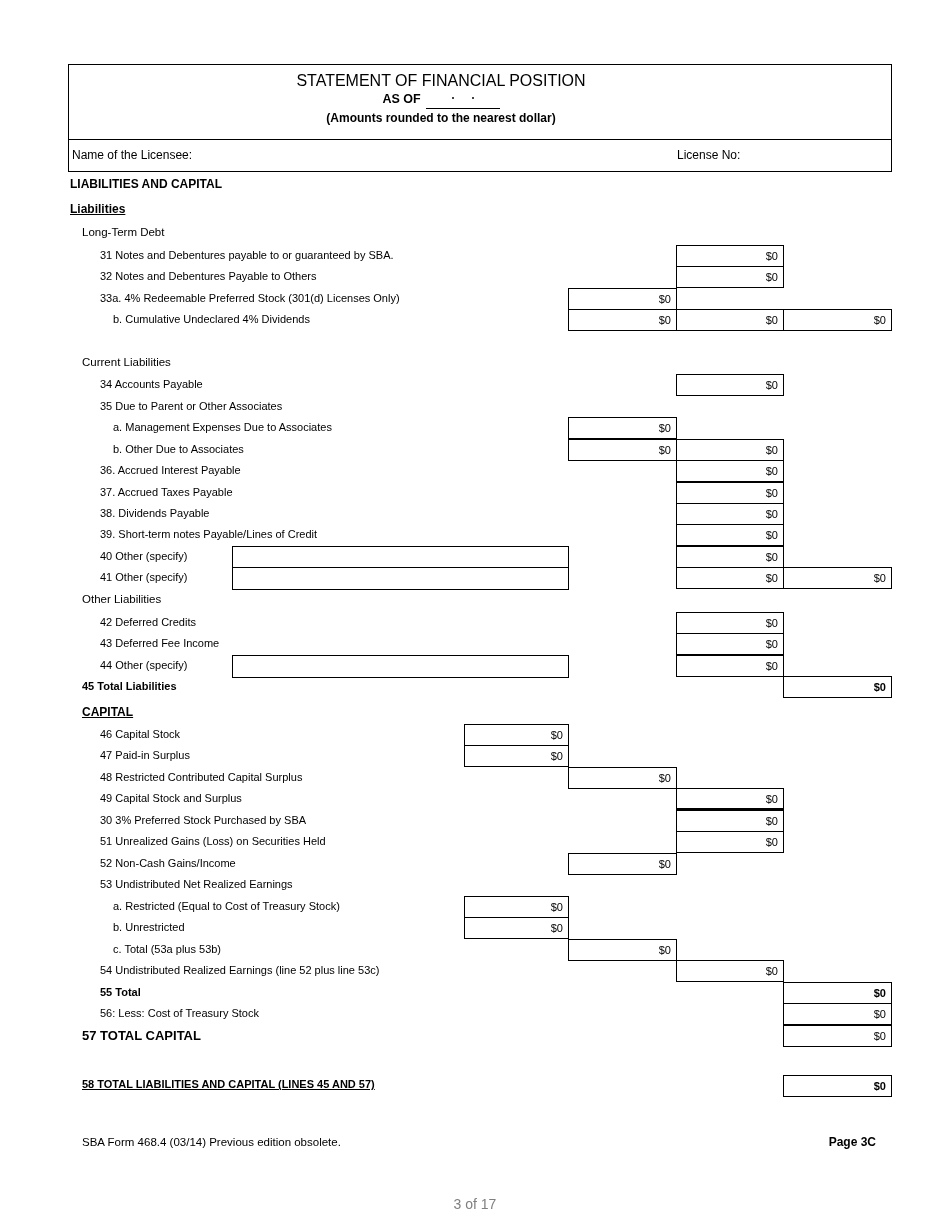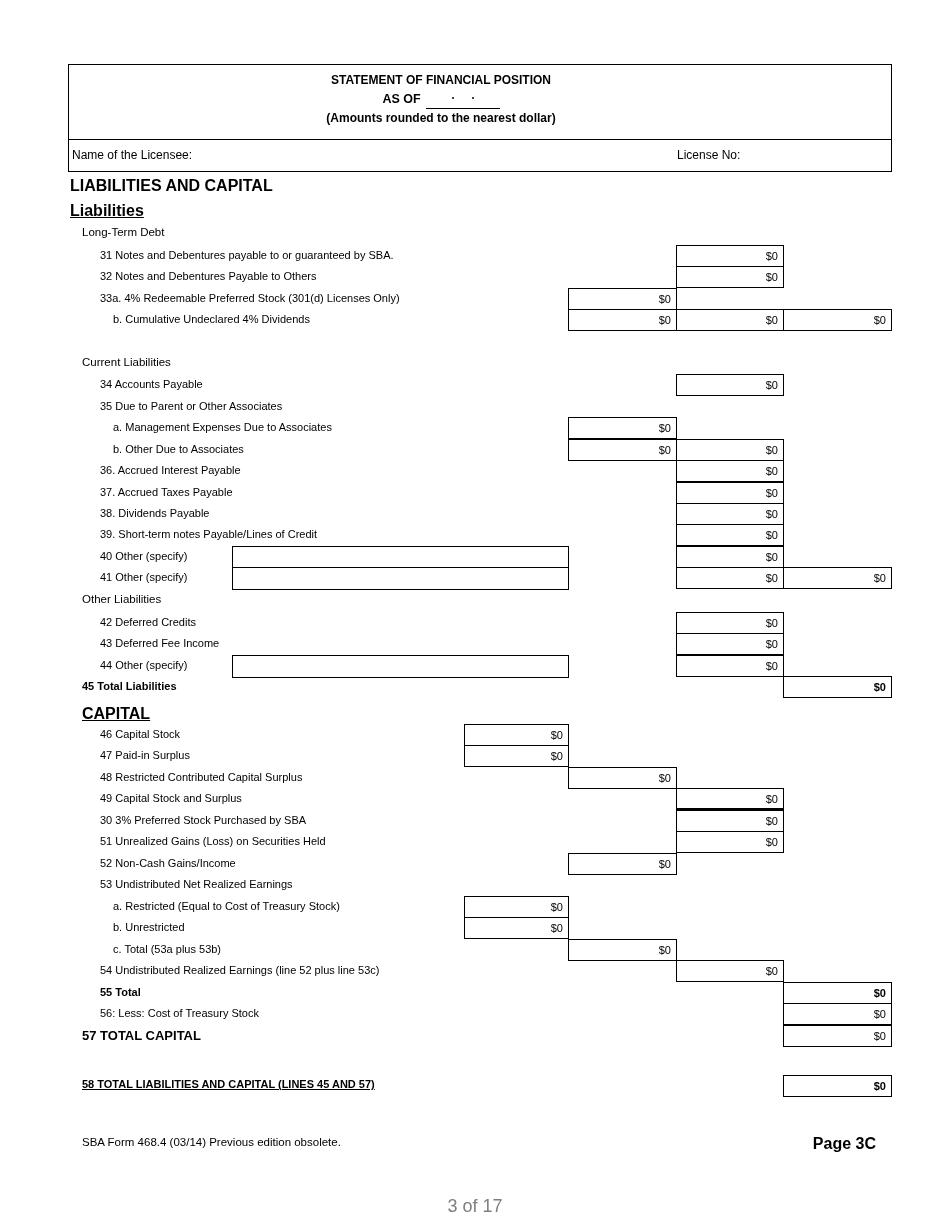--- a/index.html
+++ b/index.html
@@ -2,54 +2,54 @@
 <html><head>
 <meta charset="utf-8">
 <style>
   html,body{margin:0;padding:0;background:#fff}
   body{width:950px;height:1230px;position:relative;font-family:"Liberation Sans",sans-serif;color:#000;overflow:hidden}
 
   
   #formbox{position:absolute;left:68px;top:64px;width:824px;height:108px;border:1px solid #000;box-sizing:border-box}
   #hdr-top{position:absolute;left:0;top:0;width:100%;height:75px;border-bottom:1px solid #000;box-sizing:border-box}
   #hdr-title{position:absolute;left:0;top:6px;width:744px;text-align:center}
-  #hdr-title .t1{font-size:12px;font-weight:700;line-height:19px}
+  #hdr-title .t1{font-size:16px;font-weight:400;line-height:19px}
   #hdr-title .t2{font-size:12.5px;font-weight:700;line-height:19px}
   #hdr-title .t3{font-size:12px;font-weight:700;line-height:19px}
   .asof-blank{display:inline-block;width:74px;height:13px;border-bottom:1px solid #000;margin-left:5px;vertical-align:bottom;position:relative}
   .asof-blank::before,.asof-blank::after{content:"";position:absolute;top:2px;width:2px;height:2px;background:#444}
   .asof-blank::before{left:26px}
   .asof-blank::after{left:46px}
   #omb{position:absolute;right:0;top:0;width:229px;height:75px;border-left:1px solid #000;box-sizing:border-box;text-align:right;padding:7px 6px 0 0;font-size:11.5px;line-height:21px}
   #namerow{position:absolute;left:0;top:75px;width:100%;height:32px;font-size:12px}
   #namerow .nm{position:absolute;left:3px;top:0;line-height:31px}
   #namerow .lic{position:absolute;left:608px;top:0;line-height:31px}
 
   
   .row{position:absolute;left:0;width:950px;height:22px}
   .lbl{position:absolute;top:4px;font-size:11px;white-space:nowrap}
   .t0{top:0}
   .l0{left:70px}.l1{left:82px}.l2{left:100px}.l3{left:113px}
   .b{font-weight:700}
   .u{text-decoration:underline}
-  .f12{font-size:16px}.f115{font-size:11.5px}.f13{font-size:13px}.f125{font-size:11px}
+  .f12{font-size:12px}.f115{font-size:11.5px}.f13{font-size:13px}.f125{font-size:11px}
 
   .box{position:absolute;top:0;height:22px;border:1px solid #000;background:#fff;box-sizing:border-box;font-size:11px;line-height:20px;text-align:right;padding-right:5px}
   .ca{left:464px;width:105px}
   .cb{left:568px;width:109px}
   .cc{left:676px;width:108px}
   .cd{left:783px;width:109px}
   .vb{font-weight:700}
   .bb2{border-bottom-width:2px}
   .spec{position:absolute;top:0;left:232px;width:337px;height:23px;border:1px solid #000;background:#fff;box-sizing:border-box}
 
   
   #footer-left{position:absolute;left:82px;top:1136px;font-size:11.5px}
-  #footer-right{position:absolute;right:74px;top:1135px;font-size:16px;font-weight:700}
-  #page-indicator{position:absolute;left:0;top:1196px;width:950px;text-align:center;font-size:18px;color:#7f7f7f}
+  #footer-right{position:absolute;right:74px;top:1135px;font-size:12px;font-weight:700}
+  #page-indicator{position:absolute;left:0;top:1196px;width:950px;text-align:center;font-size:14px;color:#7f7f7f}
 </style>
 </head>
 <body>
 
 <div id="formbox">
   <div id="hdr-top">
     <div id="hdr-title">
       <div class="t1">STATEMENT OF FINANCIAL POSITION</div>
       <div class="t2"><span>AS OF</span><span class="asof-blank"></span></div>
       <div class="t3">(Amounts rounded to the nearest dollar)</div>

